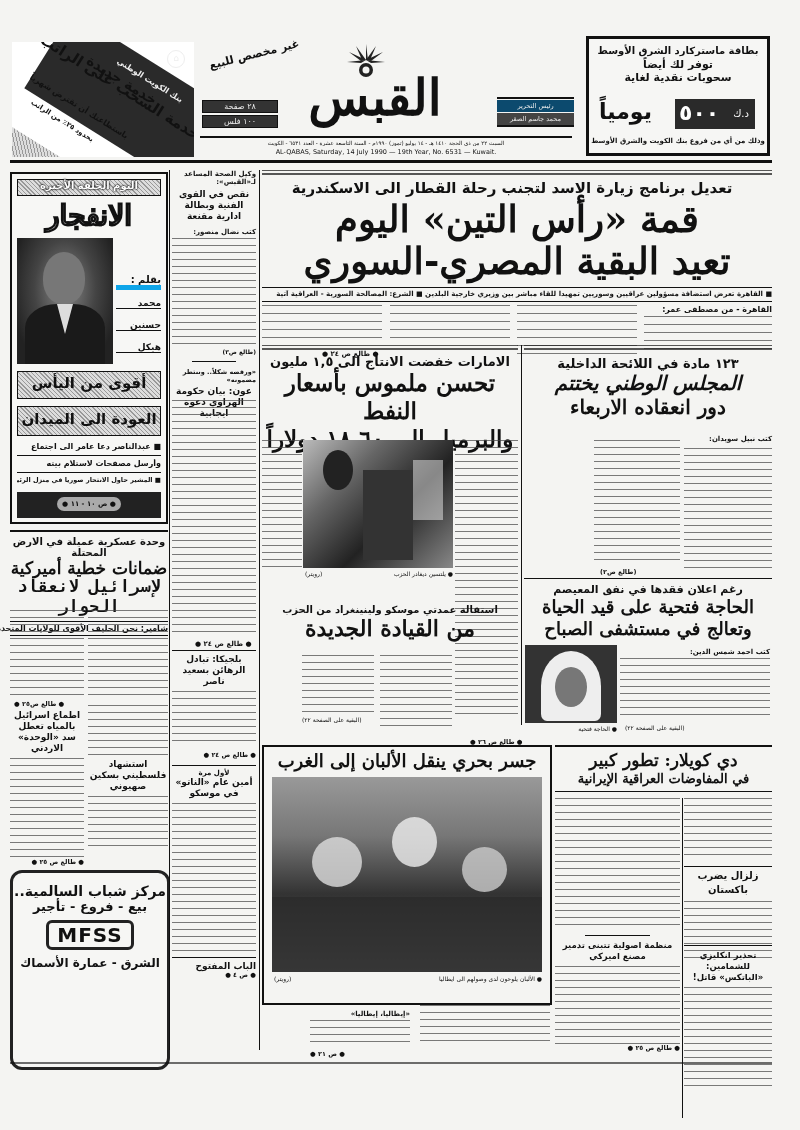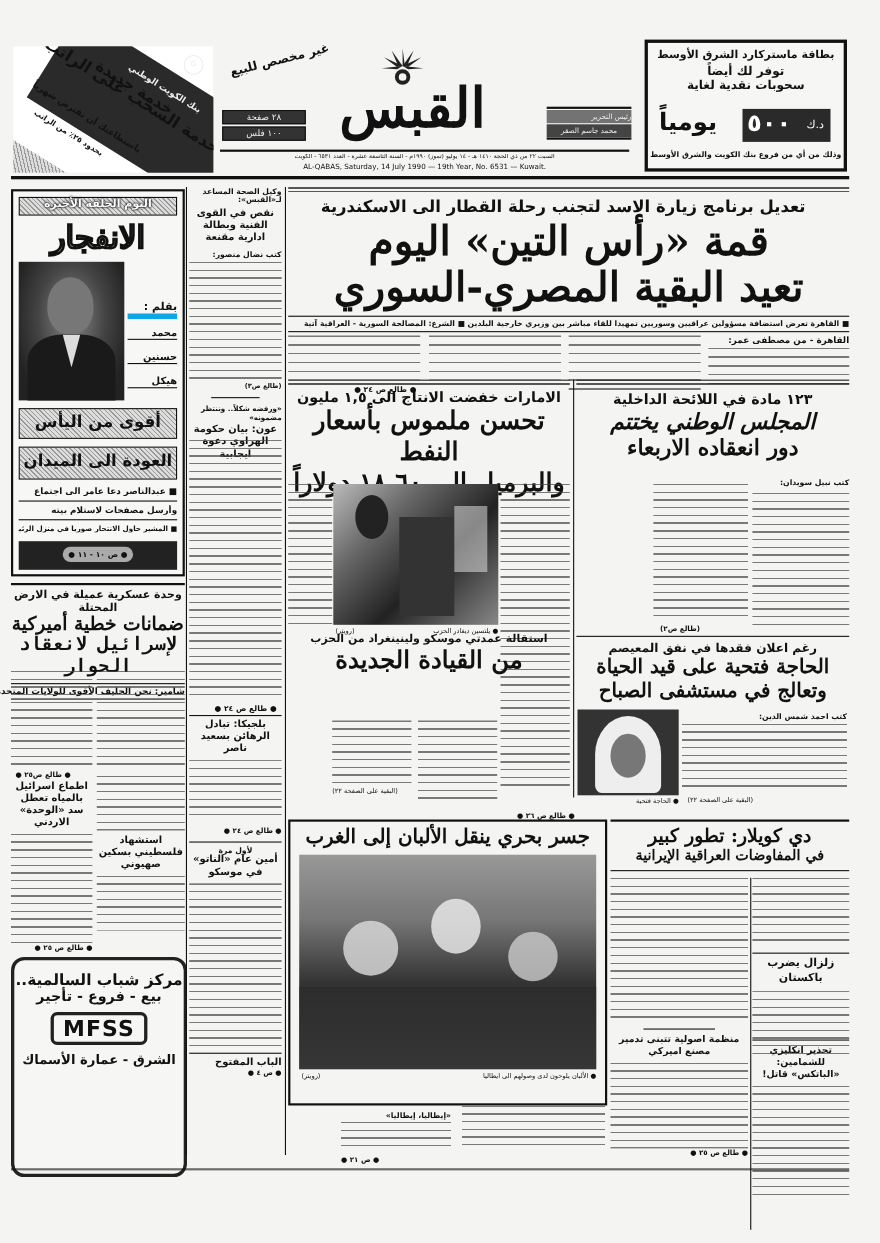--- a/index.html
+++ b/index.html
@@ -57,21 +57,21 @@
           <path d="M20 18 L39 20 L25 21Z"></path>
           <path d="M20 18 L1 20 L15 21Z"></path>
       </g>
       <circle cx="20" cy="28" r="7" fill="#222"></circle>
         <circle cx="20" cy="28" r="3.5" fill="#f4f4f2"></circle>
     </svg>
   </div>
   <div class="abs bold ctr" style="left:290px;top:68px;width:170px;font-size:50px;line-height:60px;letter-spacing:-2px;font-family:'DejaVu Serif',serif;">القبس</div>
 
   <div class="abs" style="left:497px;top:97px;width:77px;height:30px;border-top:2px solid #111;border-bottom:2px solid #111;">
-    <div style="background:#737373;color:#eee;font-size:6.5px;text-align:right;line-height:12px;margin-top:1px;">رئيس التحرير</div>
+    <div style="background:#0c4a6e;color:#eee;font-size:6.5px;text-align:center;line-height:12px;margin-top:1px;">رئيس التحرير</div>
     <div style="background:#444;color:#eee;font-size:6.5px;text-align:center;line-height:12px;margin-top:1px;">محمد جاسم الصقر</div>
   </div>
 
   <div class="abs hdr-rule" style="left:200px;top:136px;width:372px;height:1.5px;"></div>
   <div class="abs ctr" style="left:200px;top:140px;width:372px;font-size:5.5px;direction:rtl;white-space:nowrap;overflow:hidden;">السبت ٢٢ من ذي الحجة ١٤١٠ هـ - ١٤ يوليو (تموز) ١٩٩٠م - السنة التاسعة عشرة - العدد ٦٥٣١ - الكويت</div>
   <div class="abs ctr" style="left:200px;top:148px;width:372px;font-size:6.5px;white-space:nowrap;">AL-QABAS, Saturday, 14 July 1990 — 19th Year, No. 6531 — Kuwait.</div>
 
   <div class="abs box" style="left:586px;top:36px;width:184px;height:120px;border-width:3px;background:#f6f6f4;">
     <div class="bold ctr" style="font-size:10px;margin-top:6px;direction:rtl;">بطاقة ماستركارد الشرق الأوسط</div>
     <div class="bold ctr" style="font-size:11px;margin-top:2px;direction:rtl;">توفر لك أيضاً</div>
@@ -204,21 +204,21 @@
 <div class="abs" style="left:262px;top:440px;width:40px;height:130px;background:repeating-linear-gradient(180deg,#444 0 1.2px,transparent 1.2px 7px);opacity:.7;"></div>
 <div class="abs jump" style="left:470px;top:738px;font-size:6.5px;">● طالع ص ٢٦ ●</div>
 
 <div class="abs photo" style="left:303px;top:440px;width:150px;height:128px;background:linear-gradient(135deg,#bbb 0%,#666 30%,#222 60%,#888 100%);">
   <div class="abs" style="left:20px;top:10px;width:30px;height:40px;background:#222;border-radius:50%;"></div>
   <div class="abs" style="left:60px;top:30px;width:50px;height:90px;background:#333;"></div>
   <div class="abs" style="left:110px;top:20px;width:30px;height:60px;background:#eee;opacity:.5;"></div>
 </div>
 <div class="abs rtl" style="left:360px;top:570px;width:93px;font-size:6px;">● يلتسين ديغادر الحزب</div>
 <div class="abs" style="left:305px;top:570px;font-size:6px;">(رويتر)</div>
-<div class="abs" style="left:262px;top:576px;width:256px;">
+<div class="abs" style="left:262px;top:604px;width:256px;">
   <div class="bold ctr" style="font-size:10px;direction:rtl;">استقالة عمدتي موسكو ولينينغراد من الحزب</div>
   <div class="bold ctr" style="font-size:22px;line-height:26px;direction:rtl;font-family:'DejaVu Serif',serif;">من القيادة الجديدة</div>
 </div>
 <div class="abs" style="left:380px;top:655px;width:72px;height:75px;background:repeating-linear-gradient(180deg,#444 0 1.2px,transparent 1.2px 7px);opacity:.7;"></div>
 <div class="abs" style="left:302px;top:655px;width:72px;height:58px;background:repeating-linear-gradient(180deg,#444 0 1.2px,transparent 1.2px 7px);opacity:.7;"></div>
 <div class="abs" style="left:302px;top:716px;font-size:6px;direction:rtl;">(البقية على الصفحة ٢٢)</div>
 
 <div class="abs" style="left:524px;top:345px;width:248px;">
   <div class="fill" style="height:5px;"></div>
   <div class="bold ctr" style="font-size:13px;margin-top:6px;direction:rtl;">١٢٣ مادة في اللائحة الداخلية</div>

